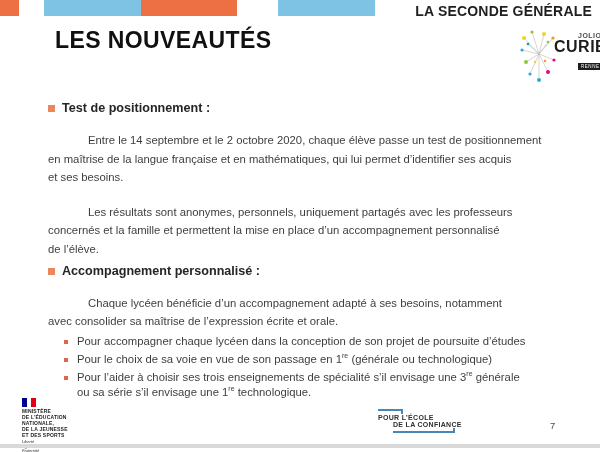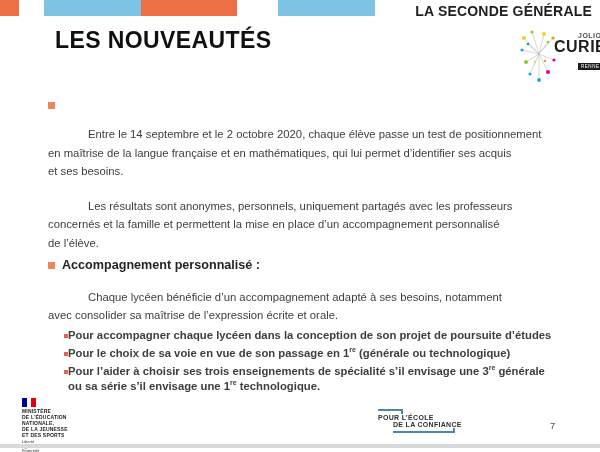--- a/index.html
+++ b/index.html
@@ -31,22 +31,22 @@
     padding:1px 3px;letter-spacing:.6px;margin-top:1px;}
 
   
   .content{position:absolute;left:48px;top:96px;width:514px;}
   .sec-h{display:flex;align-items:center;gap:7px;margin:5px 0 3px;
     font-size:12.6px;font-weight:700;color:#252525;}
   .sec-h .sq{flex:none;width:7px;height:7px;background:#E9885F;margin-top:1px;}
   .para{margin:16px 0 1px;font-size:11.3px;line-height:18.6px;color:#3e3e3e;
     white-space:pre-line;text-indent:40px;}
   ul.bullets{list-style:none;margin:3px 0 0 16px;padding:0;}
-  ul.bullets li{display:flex;margin-bottom:3px;
-    font-size:11.3px;line-height:15px;color:#3e3e3e;font-weight:bold;}
+  ul.bullets li{display:flex;gap:9px;margin-bottom:3px;
+    font-size:11.3px;line-height:15px;color:#3e3e3e;}
   ul.bullets .dot{flex:none;width:4px;height:4px;background:#E0654A;margin-top:6px;}
   ul.bullets .btxt{white-space:pre-line;}
   sup{font-size:7px;line-height:0;}
 
   
   .ministry{position:absolute;left:22px;top:398px;width:70px;color:#1c1c1c;}
   .ministry svg{display:block;margin-bottom:1px;}
   .min-lines{font-size:5px;font-weight:700;line-height:6px;letter-spacing:.2px;white-space:pre-line;}
   .min-motto{margin-top:2px;font-size:4px;font-style:italic;line-height:4.6px;color:#333;white-space:pre-line;}
 
@@ -116,20 +116,21 @@
       <div class="curie-top">JOLIOT</div>
       <div class="curie-main">CURIE</div>
       <div class="curie-sub">RENNES</div>
     </div>
   </div>
 
   <div class="content">
 
     <div class="sec-h">
       <span class="sq"></span>
+      <span>Test de positionnement :</span>
     </div>
     <p class="para">Entre le 14 septembre et le 2 octobre 2020, chaque élève passe un test de positionnement
 en maîtrise de la langue française et en mathématiques, qui lui permet d’identifier ses acquis
 et ses besoins.</p>
     <p class="para">Les résultats sont anonymes, personnels, uniquement partagés avec les professeurs
 concernés et la famille et permettent la mise en place d’un accompagnement personnalisé
 de l’élève.</p>
 
     <div class="sec-h">
       <span class="sq"></span>

